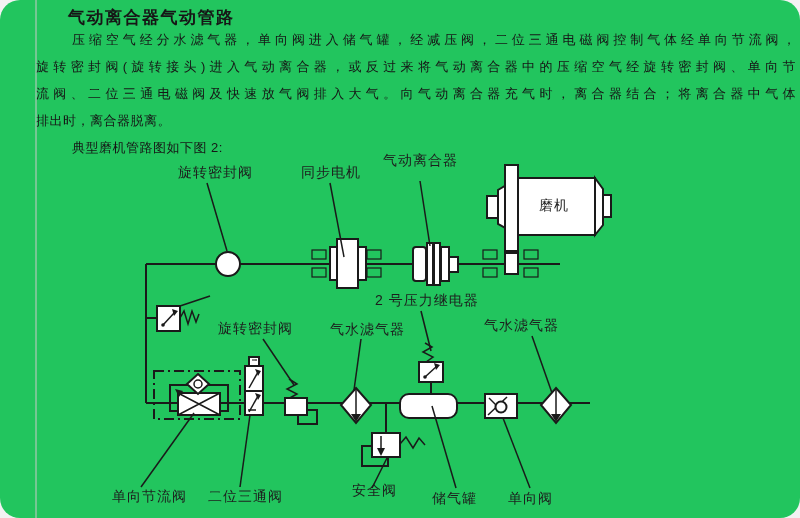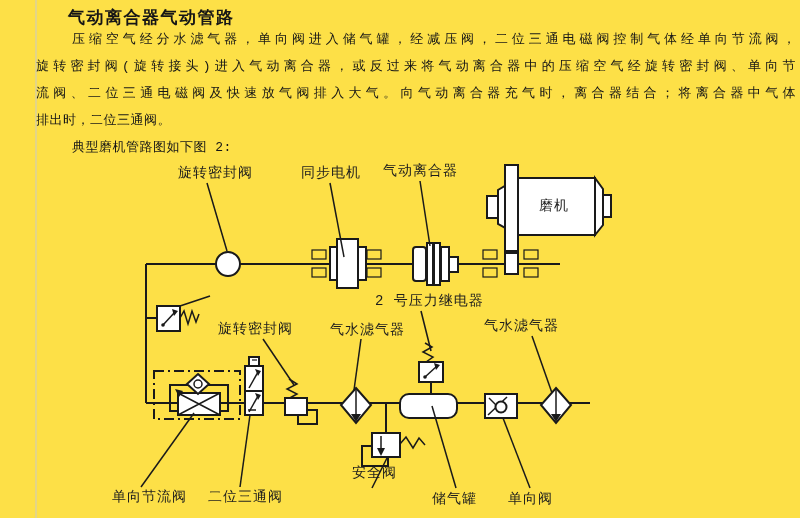--- a/index.html
+++ b/index.html
@@ -1,22 +1,23 @@
 <!DOCTYPE html>
 <html><head>
 <meta charset="utf-8">
 <style>
   html,body{margin:0;padding:0;background:#f2f2f2;}
   .page{
     position:relative;
     width:800px;height:518px;
-    background:#fde047;
+    background:#22c55e;
     overflow:hidden;
-    font-family:Liberation Mono, monospace;
+    font-family:Liberation Sans, sans-serif;
     color:#161616;
+    border-radius:20px;
   }
   .doc-line{
     position:absolute;
     font-size:13px;
     line-height:20px;
     letter-spacing:0.5px;
     white-space:nowrap;
   }
   .doc-line.just{
     white-space:normal;
@@ -46,21 +47,21 @@
 </style>
 </head>
 <body>
 
 <div class="page">
 
   <div class="doc-title" style="left:68px;top:6px;">气动离合器气动管路</div>
   <div class="doc-line just" style="left:72px;top:30px;width:724px;">压缩空气经分水滤气器，单向阀进入储气罐，经减压阀，二位三通电磁阀控制气体经单向节流阀，</div>
   <div class="doc-line just" style="left:36px;top:57px;width:760px;">旋转密封阀(旋转接头)进入气动离合器，或反过来将气动离合器中的压缩空气经旋转密封阀、单向节</div>
   <div class="doc-line just" style="left:36px;top:84px;width:760px;">流阀、二位三通电磁阀及快速放气阀排入大气。向气动离合器充气时，离合器结合；将离合器中气体</div>
-  <div class="doc-line" style="left:36px;top:111px;">排出时，二位三通阀。</div>
+  <div class="doc-line" style="left:36px;top:111px;">排出时，离合器脱离。</div>
   <div class="doc-line" style="left:72px;top:138px;">典型磨机管路图如下图 2:</div>
 
   <svg width="800" height="518" viewBox="0 0 800 518">
     <defs>
       <pattern id="hatch" patternUnits="userSpaceOnUse" width="4" height="4">
         <path d="M0,4 L4,0" stroke="#1a1a1a" stroke-width="1.2"></path>
       </pattern>
     </defs>
 
     <line x1="36" y1="0" x2="36" y2="518" stroke="#c9c9c9" stroke-width="1"></line>
@@ -200,25 +201,25 @@
       <path class="s15" d="M194,413 L141,487"></path>
       <path class="s15" d="M250,415 L240,487"></path>
       <path class="s15" d="M387,458 L372,488"></path>
       <path class="s15" d="M432,406 L456,488"></path>
       <path class="s15" d="M503,418 L530,488"></path>
     </g>
   </svg>
 
   <span class="dlabel" style="left:178px;top:164px;">旋转密封阀</span>
   <span class="dlabel" style="left:301px;top:164px;">同步电机</span>
-  <span class="dlabel" style="left:383px;top:162px;">气动离合器</span>
+  <span class="dlabel" style="left:383px;top:152px;">气动离合器</span>
   <span class="dlabel" style="left:539px;top:197px;">磨机</span>
   <span class="dlabel" style="left:375px;top:292px;">2 号压力继电器</span>
   <span class="dlabel" style="left:218px;top:320px;">旋转密封阀</span>
   <span class="dlabel" style="left:330px;top:321px;">气水滤气器</span>
   <span class="dlabel" style="left:484px;top:317px;">气水滤气器</span>
   <span class="dlabel" style="left:112px;top:488px;text-align:right;">单向节流阀</span>
   <span class="dlabel" style="left:208px;top:488px;">二位三通阀</span>
-  <span class="dlabel" style="left:352px;top:464px;">安全阀</span>
+  <span class="dlabel" style="left:352px;top:482px;">安全阀</span>
   <span class="dlabel" style="left:432px;top:490px;">储气罐</span>
   <span class="dlabel" style="left:508px;top:490px;">单向阀</span>
 
 </div>
 
 </body></html>

